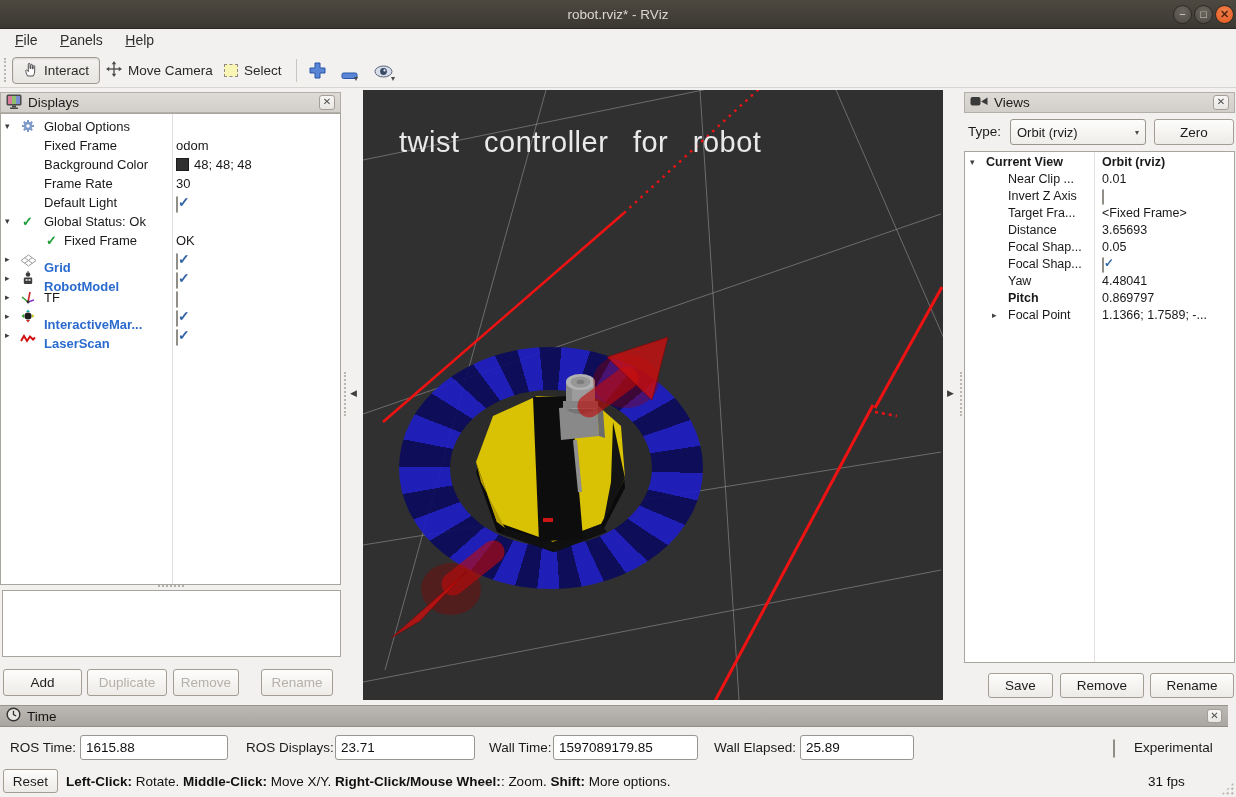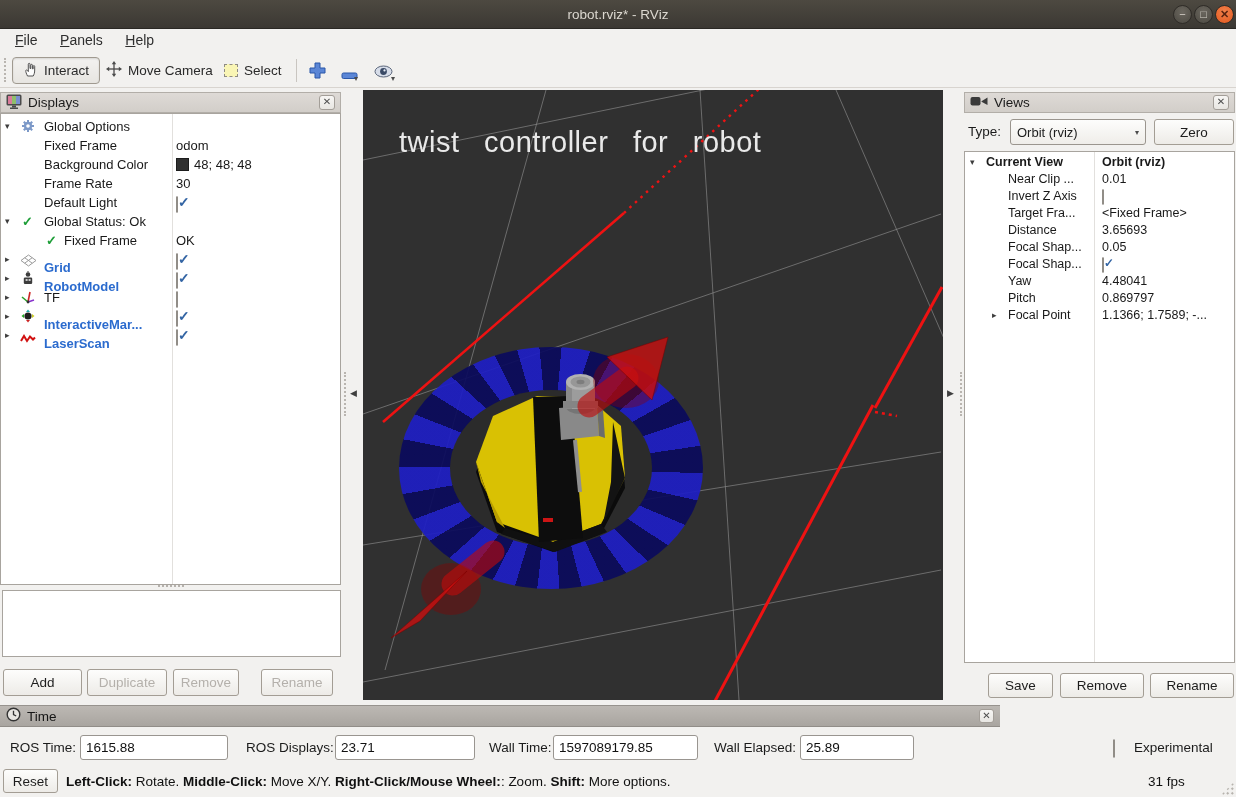--- a/index.html
+++ b/index.html
@@ -47,21 +47,21 @@
   .check-g { color:#1e9e38; font-weight:bold; font-size:13px; }
   .swatch { width:13px; height:13px; background:#303030; border:1px solid #1c1c1c; }
   .btn { border:1px solid #a39d94; border-radius:3px; background:linear-gradient(#fdfdfc,#edebe7);
     font-size:13.5px; color:#1d1d1d; text-align:center; font-family:inherit; }
   .btn.dis { color:#b4b0ab; }
   .combo { border:1px solid #9a958e; border-radius:3px; background:linear-gradient(#fdfdfc,#efede9);
     font-size:13px; color:#1c1c1c; display:flex; align-items:center; padding:0 6px; }
   .combo .caret { margin-left:auto; }
 
   
-  .time-hdr { left:0; top:705px; width:1000px; height:22px;
+  .time-hdr { left:0; top:705px; width:1228px; height:22px;
     background:linear-gradient(#bcb8b3,#a9a5a0); border-top:1px solid #97938e; border-bottom:1px solid #918d88;
     display:flex; align-items:center; gap:6px; padding:0 6px; font-size:13.5px; color:#151515; }
   .tlabel { font-size:13.5px; color:#1b1b1b; line-height:25px; }
   .tin { height:25px; border:1px solid #999590; border-radius:3px; background:#fff; font-size:13.5px;
     padding:0 5px; font-family:inherit; color:#111; }
   .statusbar { left:0; top:765px; width:1236px; height:32px; background:#f2f1ef; }
   .help { font-size:13.5px; color:#111; }
   .b { font-weight:bold; }
   .grip { width:13px; height:13px;
     background-image:radial-gradient(#b1ada7 1px, transparent 1.2px); background-size:4.5px 4.5px;
@@ -373,21 +373,21 @@
 </div>
 <div class="vrow" style="left:964px; top:256px; width:269px;">
   <span class="abs" style="left:44px;">Focal Shap...</span>
   <span class="cb small on abs" style="left:138px; top:1px;"></span>
 </div>
 <div class="vrow" style="left:964px; top:273px; width:269px;">
   <span class="abs" style="left:44px;">Yaw</span>
   <span class="abs" style="left:138px;">4.48041</span>
 </div>
 <div class="vrow" style="left:964px; top:290px; width:269px;">
-  <span class="abs" style="left:44px;">Pitch</span>
+  <span class="abs" style="left:44px;font-weight:bold;">Pitch</span>
   <span class="abs" style="left:138px;">0.869797</span>
 </div>
 <div class="vrow" style="left:964px; top:307px; width:269px;">
   <span class="tw abs" style="left:28px;">▸</span>
   <span class="abs" style="left:44px;">Focal Point</span>
   <span class="abs" style="left:138px;">1.1366; 1.7589; -...</span>
 </div>
 
 <button class="abs btn" style="left:988px; top:673px; width:65px; height:25px;">Save</button>
 <button class="abs btn" style="left:1060px; top:673px; width:84px; height:25px;">Remove</button>

